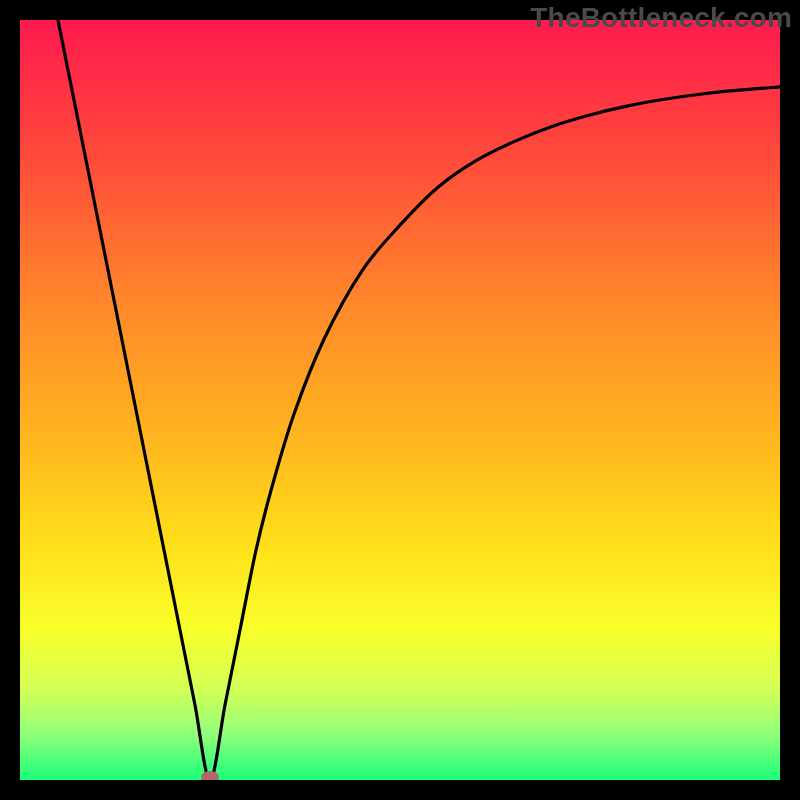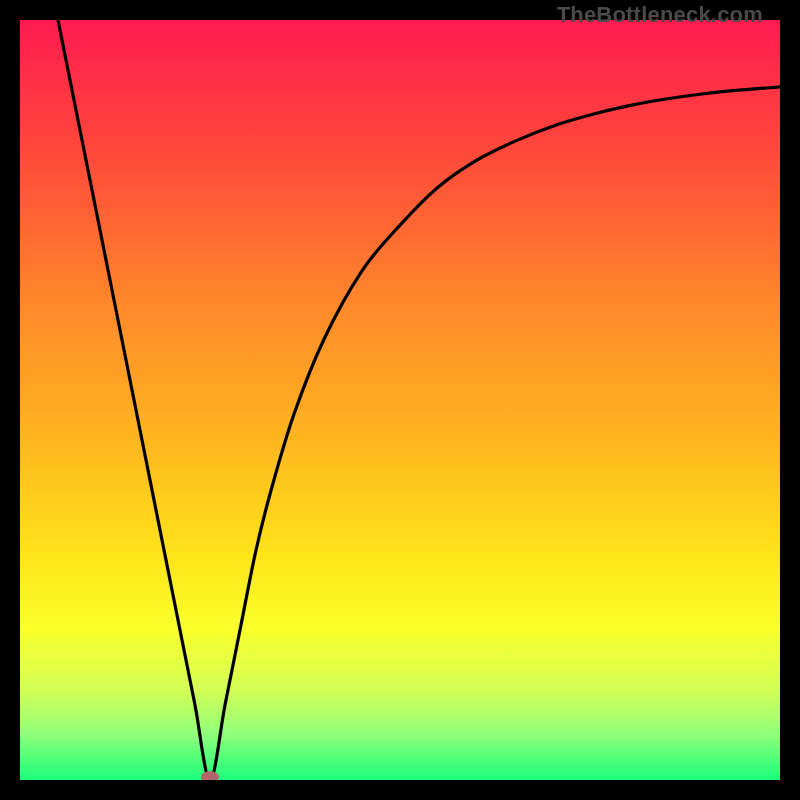--- a/index.html
+++ b/index.html
@@ -22,23 +22,23 @@
   .plot-area {
     position: absolute;
     left: 0;
     top: 0;
     width: 760px;
     height: 760px;
   }
   .watermark {
     position: absolute;
     top: 2px;
-    right: 37px;
+    right: 8px;
     color: #4a4a4a;
-    font-size: 22px;
+    font-size: 28px;
     font-weight: 600;
     letter-spacing: 0.2px;
     z-index: 10;
   }
   svg { display: block; }
 </style>
 </head>
 <body>
 
 <div class="watermark">TheBottleneck.com</div>

